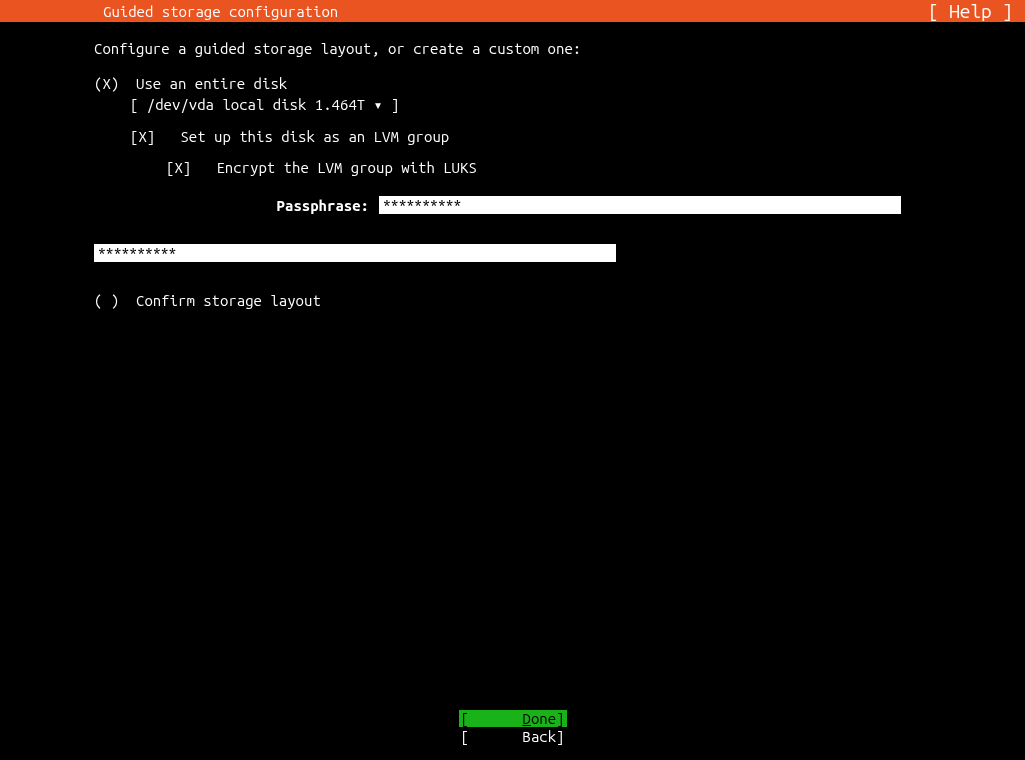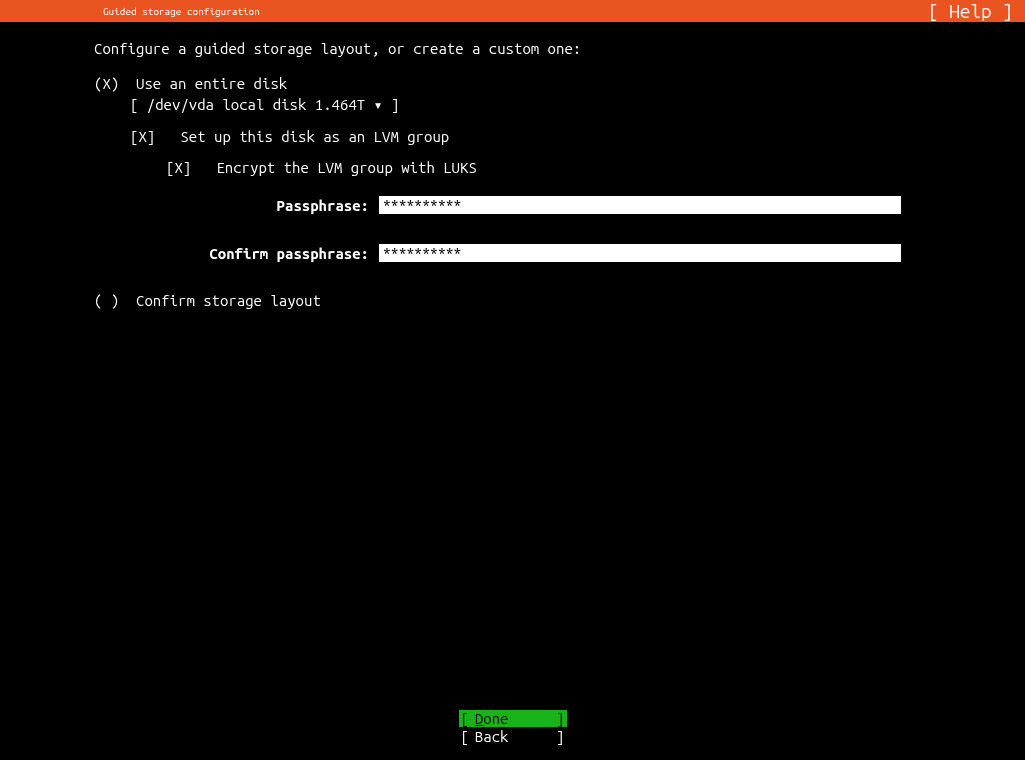--- a/index.html
+++ b/index.html
@@ -20,21 +20,21 @@
     .header-bar {
       background: #e95420;
       height: 22px;
       display: flex;
       justify-content: space-between;
       align-items: center;
       padding: 0 12px 0 103px;
       color: #ffffff;
     }
     .header-title {
-      font-size: 10px;
+      font-size: 15px;
     }
     .header-help {
       font-size: 19px;
     }
     .content {
       padding: 18px 0 0 94px;
       color: #ffffff;
     }
     .instruction {
       margin-bottom: 18px;
@@ -129,21 +129,21 @@
       color: #ffffff;
     }
     .btn-bracket-left {
       padding-left: 2px;
     }
     .btn-bracket-right {
       padding-right: 2px;
     }
     .btn-label {
       flex: 1;
-      text-align: left;
+      text-align: right;
       padding-left: 6px;
     }
     .done-underline {
       text-decoration: underline;
     }
   </style>
 </head>
 <body>
 
 <div class="header-bar">
@@ -174,21 +174,20 @@
   </div>
 
   <div class="field-row">
     <div class="field-label">Passphrase:</div>
     <div class="field-input">
         <span>**********</span>
       </div>
   </div>
 
   <div class="field-row">
-    <div class="field-label">Confirm passphrase:</div>
     <div class="field-input">
         <span>**********</span>
       </div>
   </div>
 
   <div class="custom-row">
     <span class="radio-marker">( )</span>
     <span class="option-label">  <span>Confirm storage layout</span></span>
   </div>
 </div>

